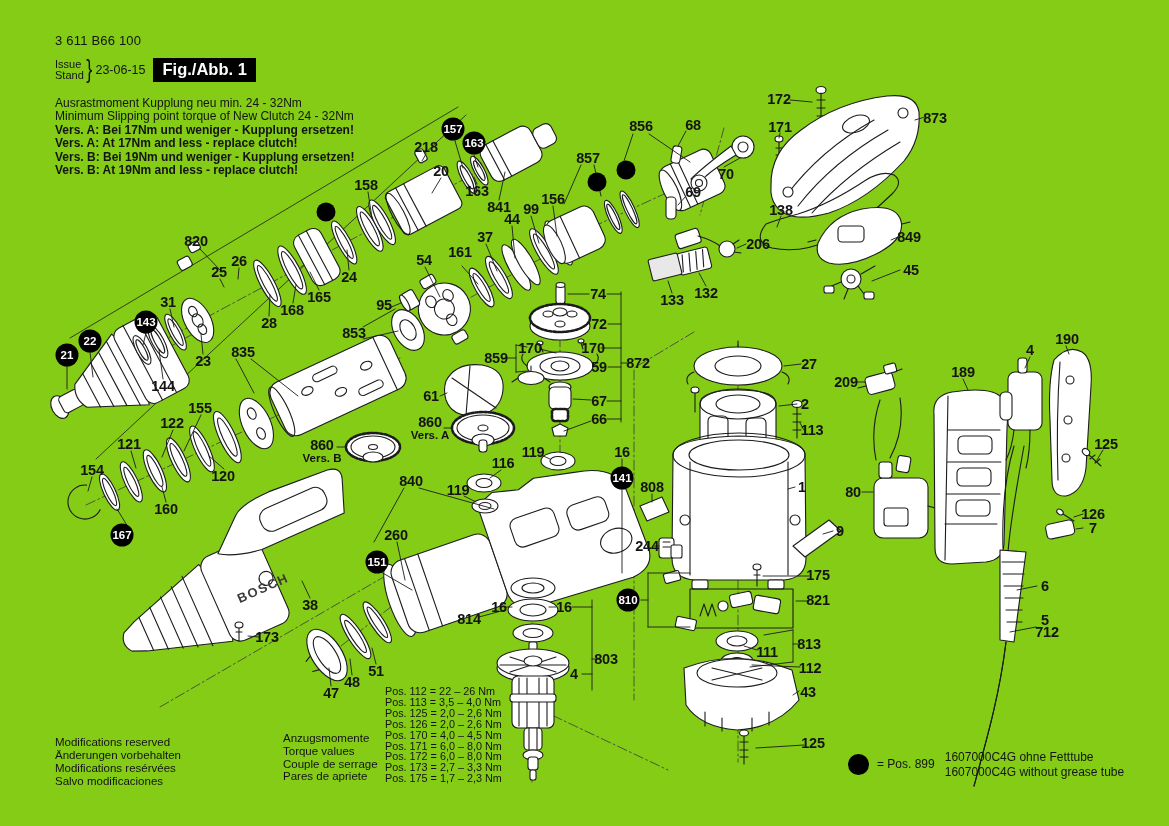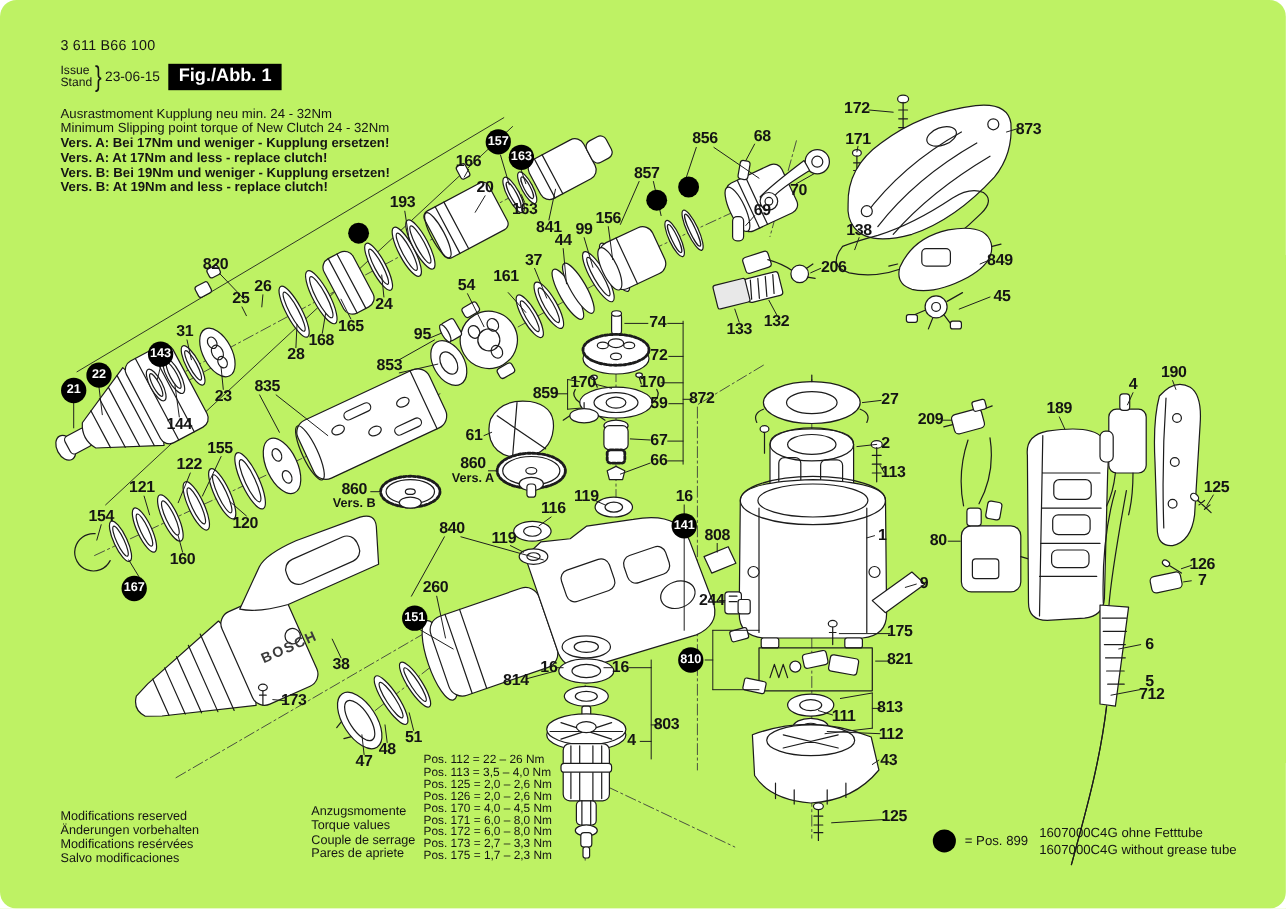--- a/index.html
+++ b/index.html
@@ -1,17 +1,17 @@
 <!DOCTYPE html>
 <html><head>
 <meta charset="utf-8">
 <style>
   html,body{margin:0;padding:0;background:#fff;}
-  #sheet{position:relative;width:1169px;height:826px;background:#bef264;overflow:hidden;
-         font-family:"Liberation Sans",sans-serif;color:#141414;border-radius:15px;}
+  #sheet{position:relative;width:1169px;height:826px;background:#84cc16;overflow:hidden;
+         font-family:"Liberation Sans",sans-serif;color:#141414;}
   svg *{stroke:#1c1c1c;stroke-width:1.1;fill:none;stroke-linecap:round;stroke-linejoin:round;}
   svg .w{fill:#fff;}
   svg .g{fill:#e8e8e8;}
   svg .teeth{stroke-dasharray:2.6 1.8;stroke-width:2.6;}
   svg .ch{stroke-dasharray:10 3 2 3;stroke-width:.8;stroke:#3a3a3a;}
   svg .ld{stroke-width:.9;}
   svg .thin{stroke-width:.8;}
   svg text{stroke:none;fill:#3b3b3b;font-family:"Liberation Sans",sans-serif;}
   #labels{position:absolute;inset:0;z-index:3;}
   .p-plain{position:absolute;transform:translate(-50%,-50%);
@@ -464,23 +464,23 @@
       <div class="p-plain" style="left: 196px; top: 241px;">820</div>
       <div class="p-plain" style="left: 219px; top: 272px;">25</div>
       <div class="p-plain" style="left: 239px; top: 261px;">26</div>
       <div class="p-plain" style="left: 168px; top: 302px;">31</div>
       <div class="p-plain" style="left: 203px; top: 361px;">23</div>
       <div class="p-plain" style="left: 163px; top: 386px;">144</div>
       <div class="p-plain" style="left: 269px; top: 323px;">28</div>
       <div class="p-plain" style="left: 292px; top: 310px;">168</div>
       <div class="p-plain" style="left: 319px; top: 297px;">165</div>
       <div class="p-plain" style="left: 349px; top: 277px;">24</div>
-      <div class="p-plain" style="left: 366px; top: 185px;">193</div>
+      <div class="p-plain" style="left: 366px; top: 185px;">158</div>
       <div class="p-plain" style="left: 441px; top: 171px;">20</div>
-      <div class="p-plain" style="left: 426px; top: 147px;">166</div>
+      <div class="p-plain" style="left: 426px; top: 147px;">218</div>
       <div class="p-plain" style="left: 477px; top: 191px;">163</div>
       <div class="p-plain" style="left: 499px; top: 207px;">841</div>
       <div class="p-plain" style="left: 531px; top: 209px;">99</div>
       <div class="p-plain" style="left: 553px; top: 199px;">156</div>
       <div class="p-plain" style="left: 588px; top: 158px;">857</div>
       <div class="p-plain" style="left: 641px; top: 126px;">856</div>
       <div class="p-plain" style="left: 693px; top: 125px;">68</div>
       <div class="p-plain" style="left: 726px; top: 174px;">70</div>
       <div class="p-plain" style="left: 693px; top: 192px;">69</div>
       <div class="p-plain" style="left: 512px; top: 219px;">44</div>

